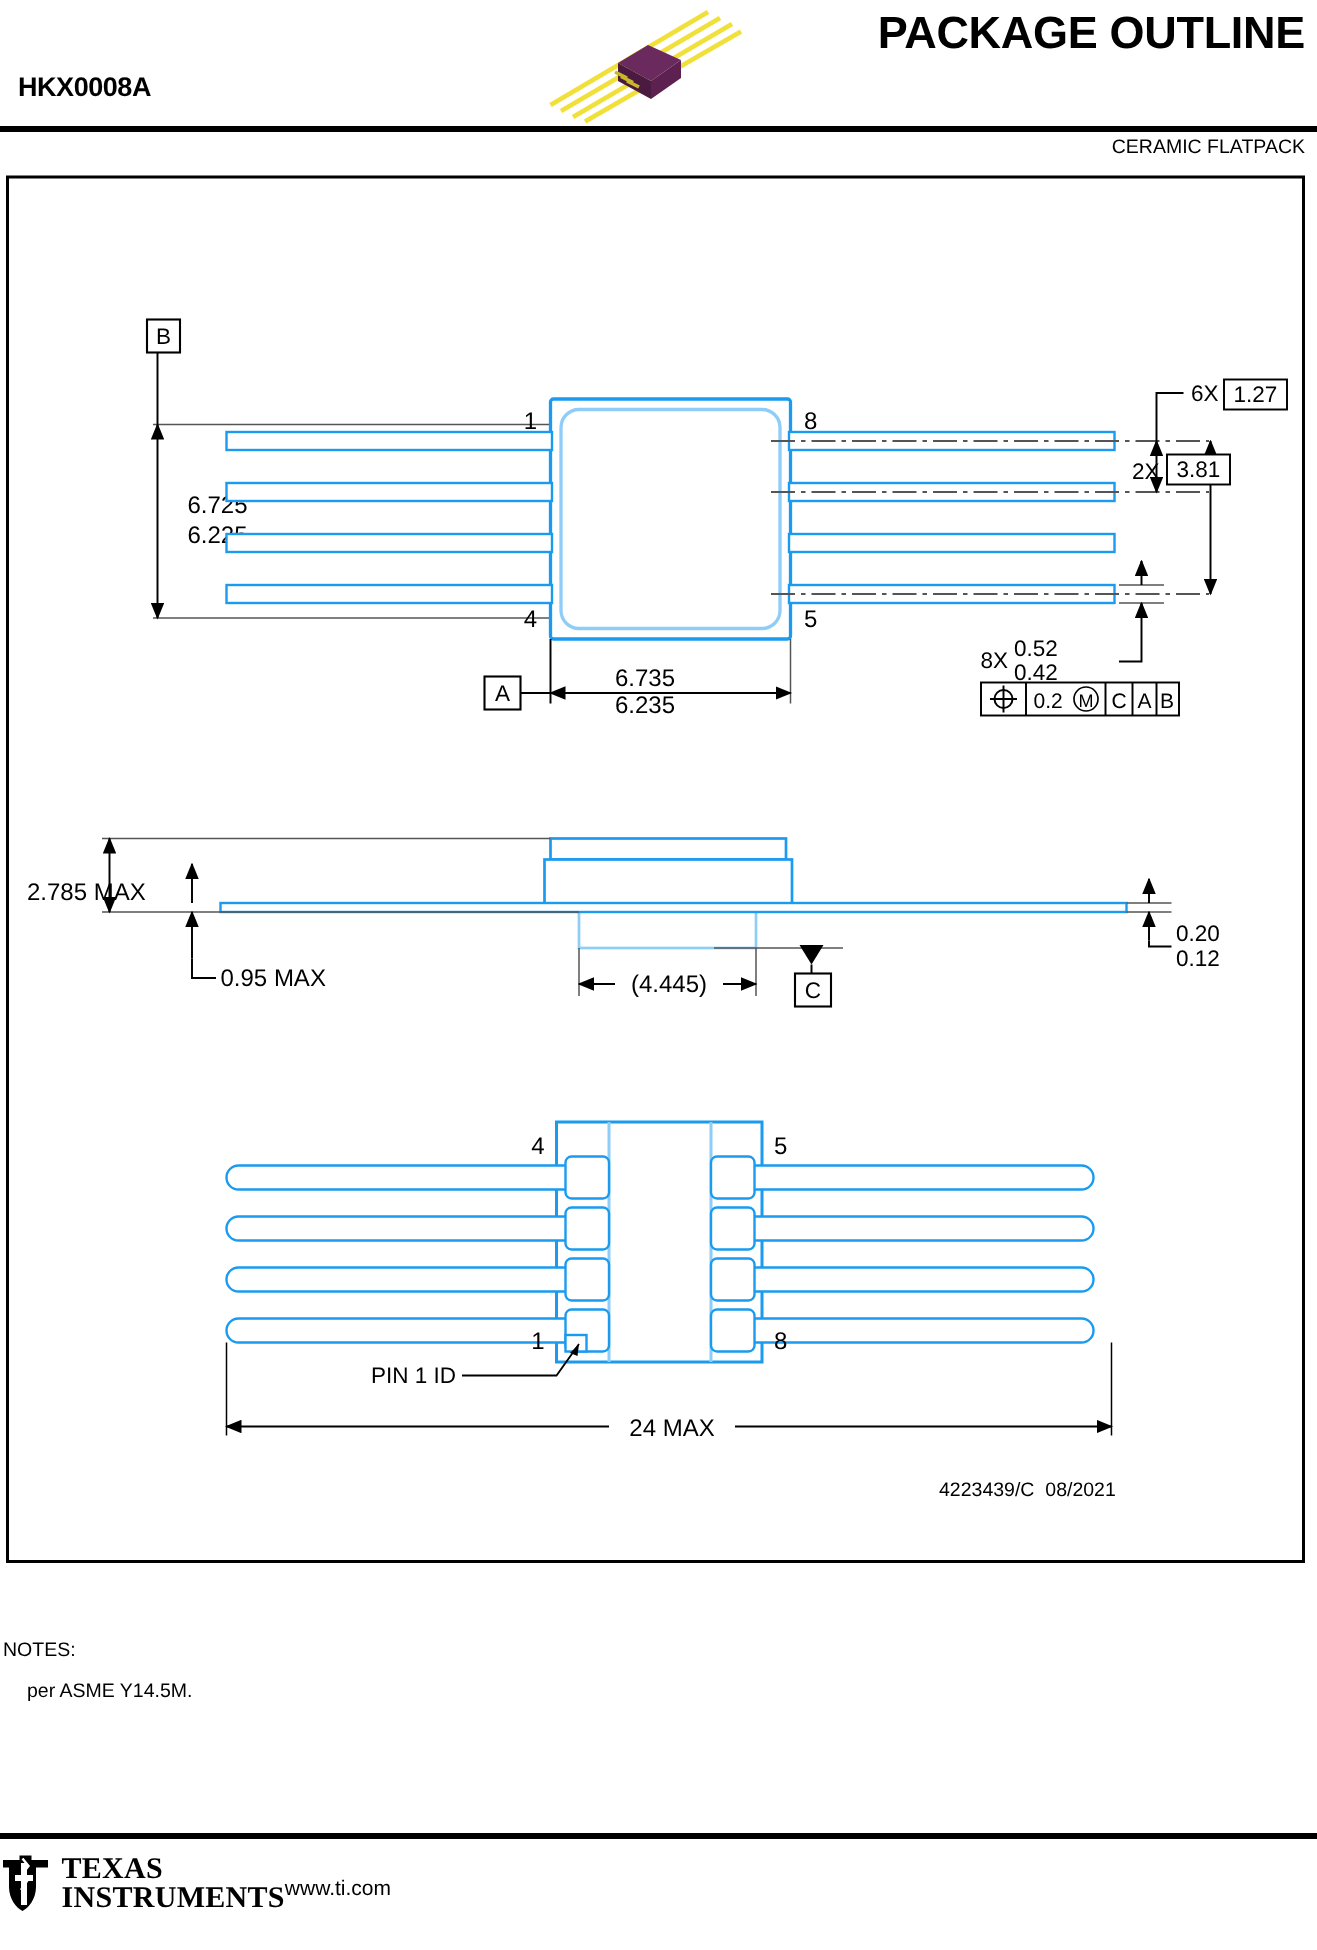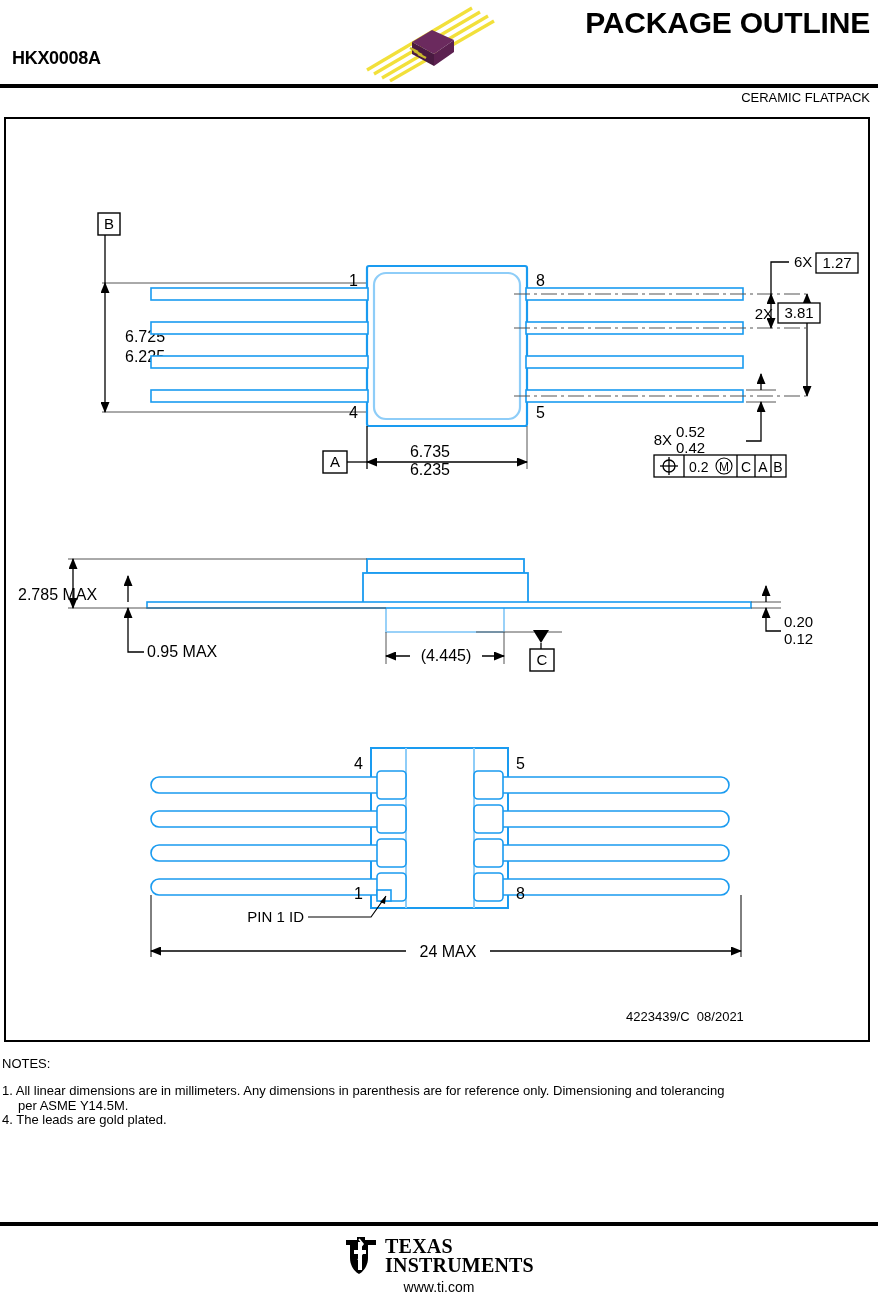--- a/index.html
+++ b/index.html
@@ -47,37 +47,37 @@
   
   #frame {
     position: absolute; left: 4px; top: 117px;
     width: 866px; height: 925px;
     border: 2px solid #000;
     box-sizing: border-box;
     background: #fff;
   }
   #drawing-svg { position: absolute; left: 0; top: 0; }
   #dwg-number {
-    position: absolute; left: 620px; top: 890px;
+    position: absolute; left: 620px; top: 866px;
     font-size: 13px; white-space: nowrap;
   }
 
   
-  #notes { position: absolute; left: 2px; top: 1056px; width: 874px; }
+  #notes { position: absolute; left: 2px; top: 1092px; width: 874px; }
   #notes-heading { font-size: 13px; margin-bottom: 13px; }
   .note-row { font-size: 13px; line-height: 14.5px; white-space: nowrap; }
   .note-cont { padding-left: 16px; }
 
   
   #footer-rule {
     position: absolute; left: 0; top: 1222px; width: 878px; height: 4px; background: #000;
   }
   #footer-logo {
     position: absolute; left: 0; top: 1236px; width: 878px;
-    display: flex; flex-direction: column; align-items: center;
+    display: flex; flex-direction: row; align-items: center;
   }
   .ti-lockup { display: flex; align-items: center; gap: 7px; }
   .ti-words { display: flex; flex-direction: column; line-height: 0.93; }
   .ti-word {
     font-family: "Liberation Serif", serif;
     font-weight: bold; font-size: 20px; letter-spacing: 0.2px;
   }
   #ti-url { font-size: 14px; margin-top: 3px; }
 
   svg text { font-family: "Liberation Sans", sans-serif; }
@@ -322,30 +322,22 @@
     </svg>
 
     <div id="dwg-number">
       <span>4223439/C</span>&nbsp;&nbsp;<span>08/2021</span>
     </div>
   </div>
 
   <div id="notes">
     <div id="notes-heading">NOTES:</div>
 
-    <div class="note-row">
-      <span>1.</span>
-      <span>All linear dimensions are in millimeters. Any dimensions in parenthesis are for reference only. Dimensioning and tolerancing</span>
-    </div>
     <div class="note-row note-cont">per ASME Y14.5M.</div>
 
-    <div class="note-row">
-      <span>4.</span>
-      <span>The leads are gold plated.</span>
-    </div>
   </div>
 
   <div id="footer-rule"></div>
   <div id="footer-logo">
     <div class="ti-lockup">
       <svg width="34" height="40" viewBox="0 0 34 40">
         <path d="M2,4 L13,4 L13,1 L21,1 L21,4 L32,4 L32,9 L24,9 L24,22 C24,30 19,36 15,38 C11,36 6,30 6,22 L6,9 L2,9 Z" fill="#000"></path>
         <path d="M14,6 L18,6 L18,34 L14,34 Z" fill="#fff"></path>
         <path d="M10,14 L22,14 L22,18 L10,18 Z" fill="#fff"></path>
         <path d="M15,3 L19,8 L15,13 L18,18 L14,24" fill="none" stroke="#fff" stroke-width="1.6"></path>

